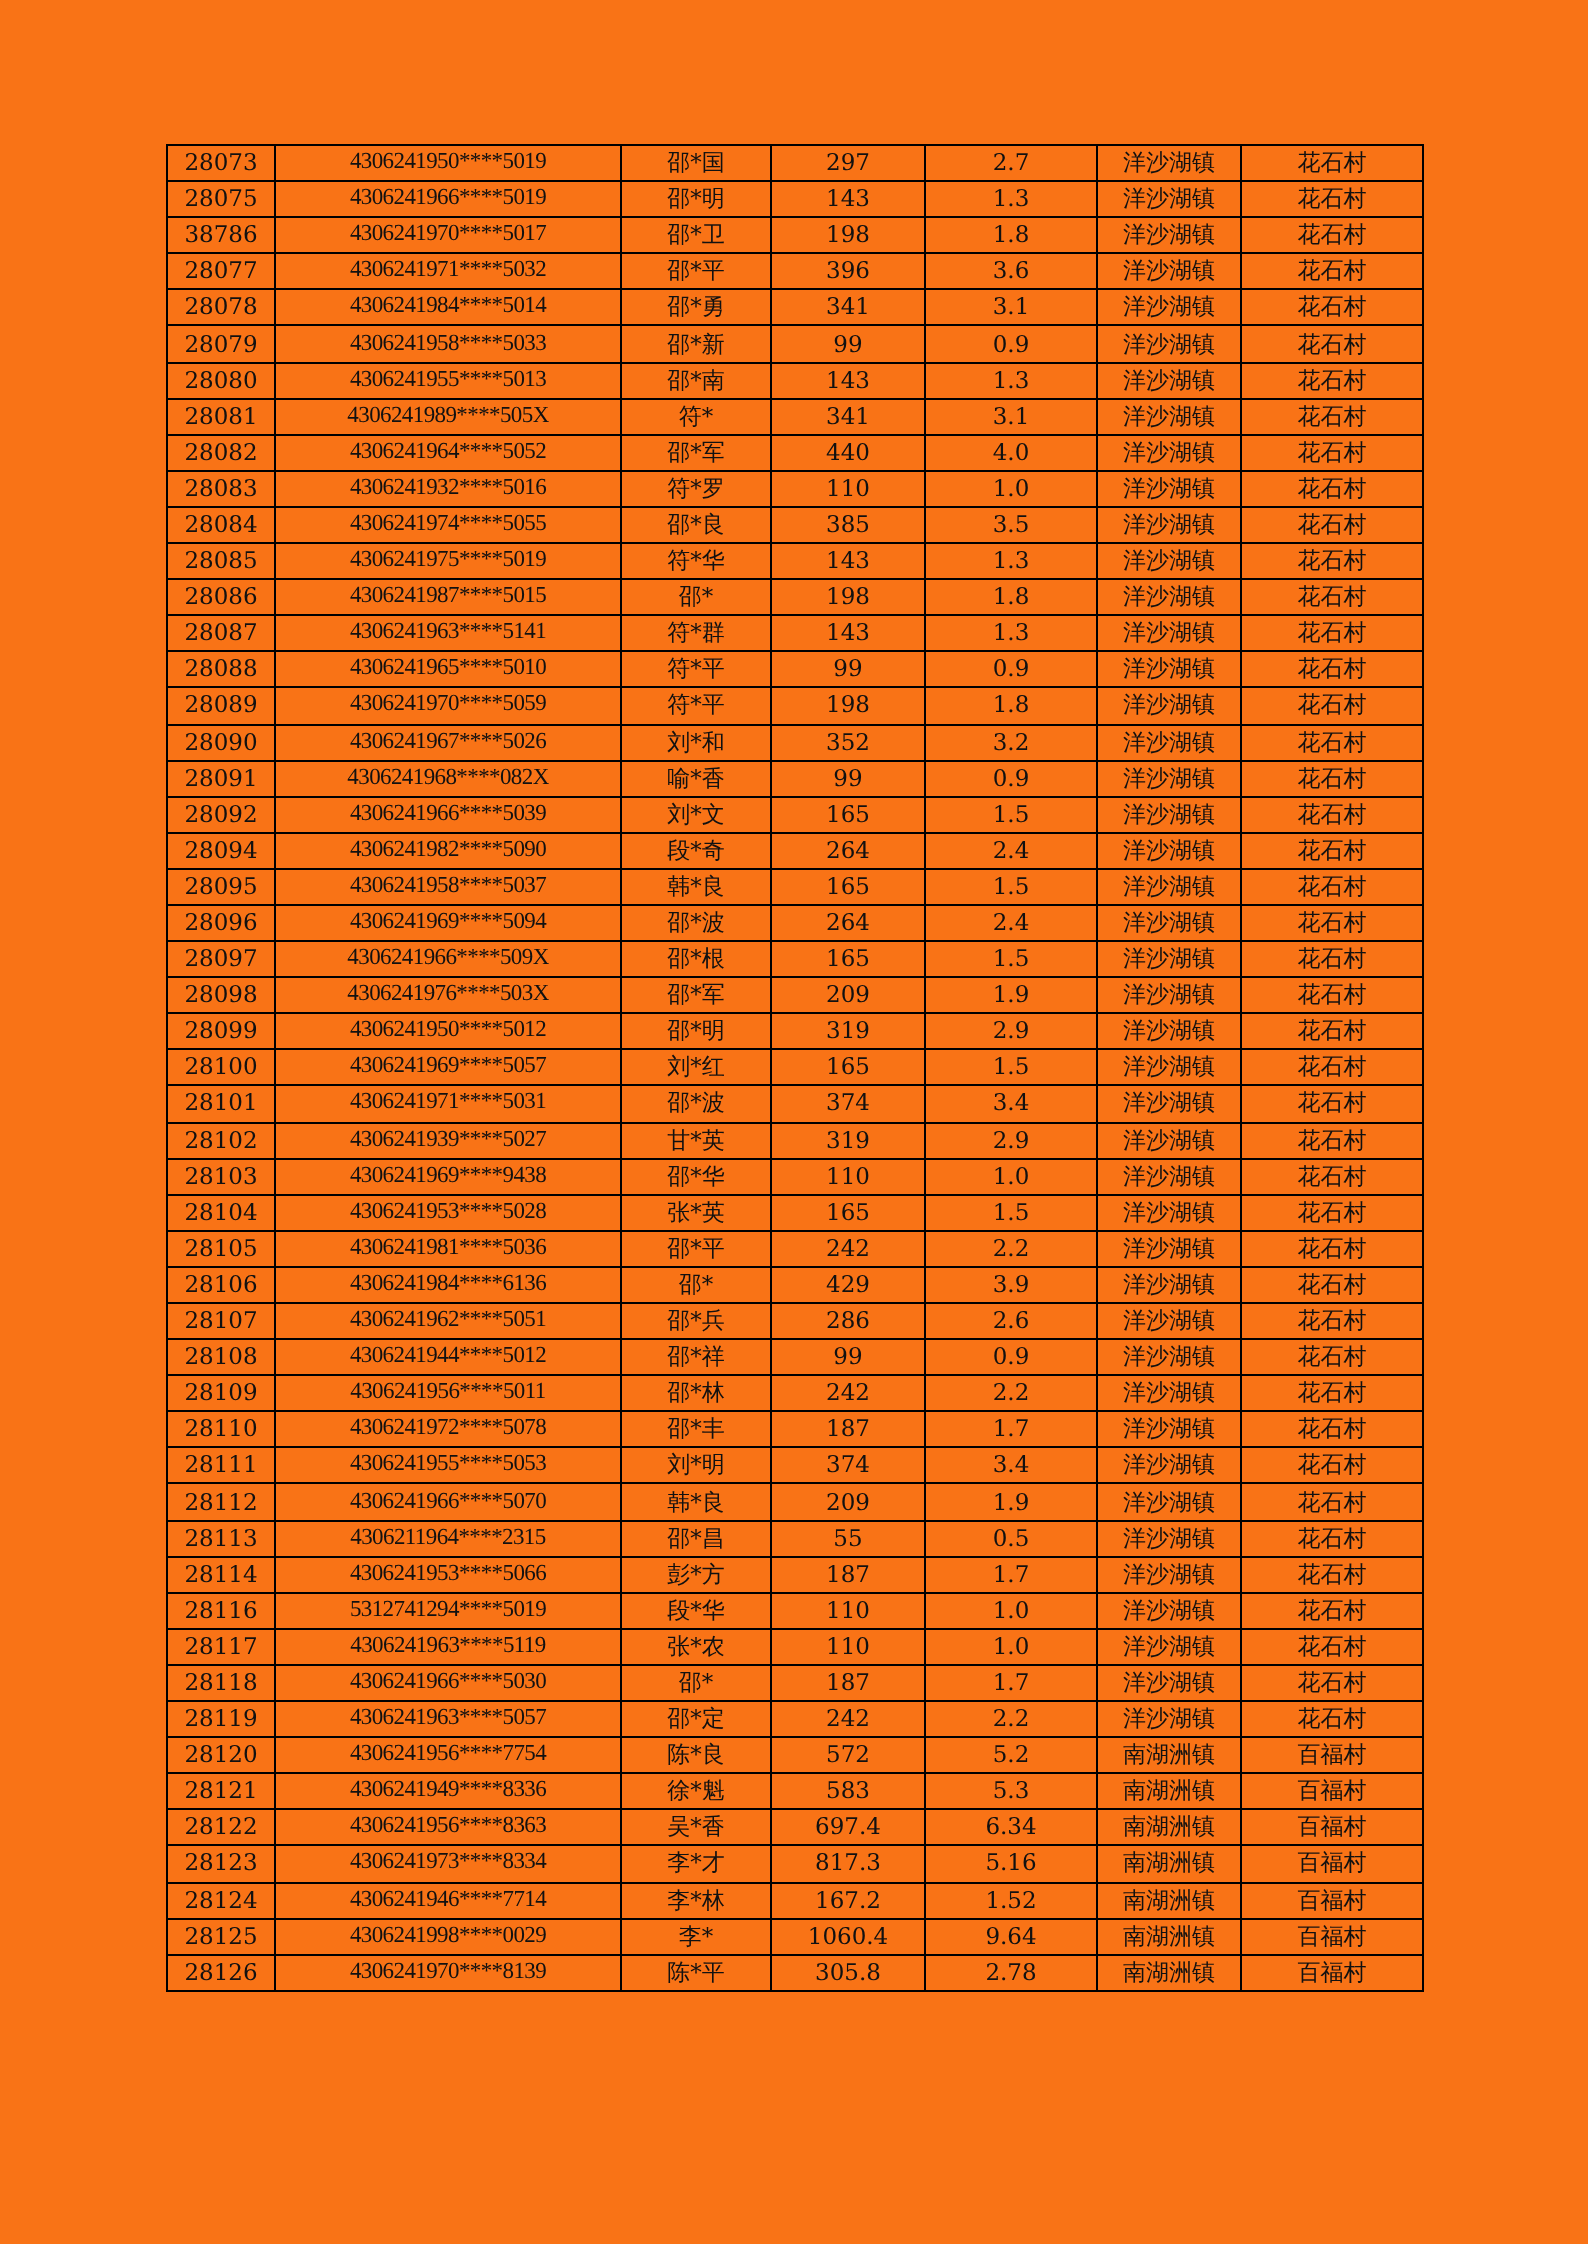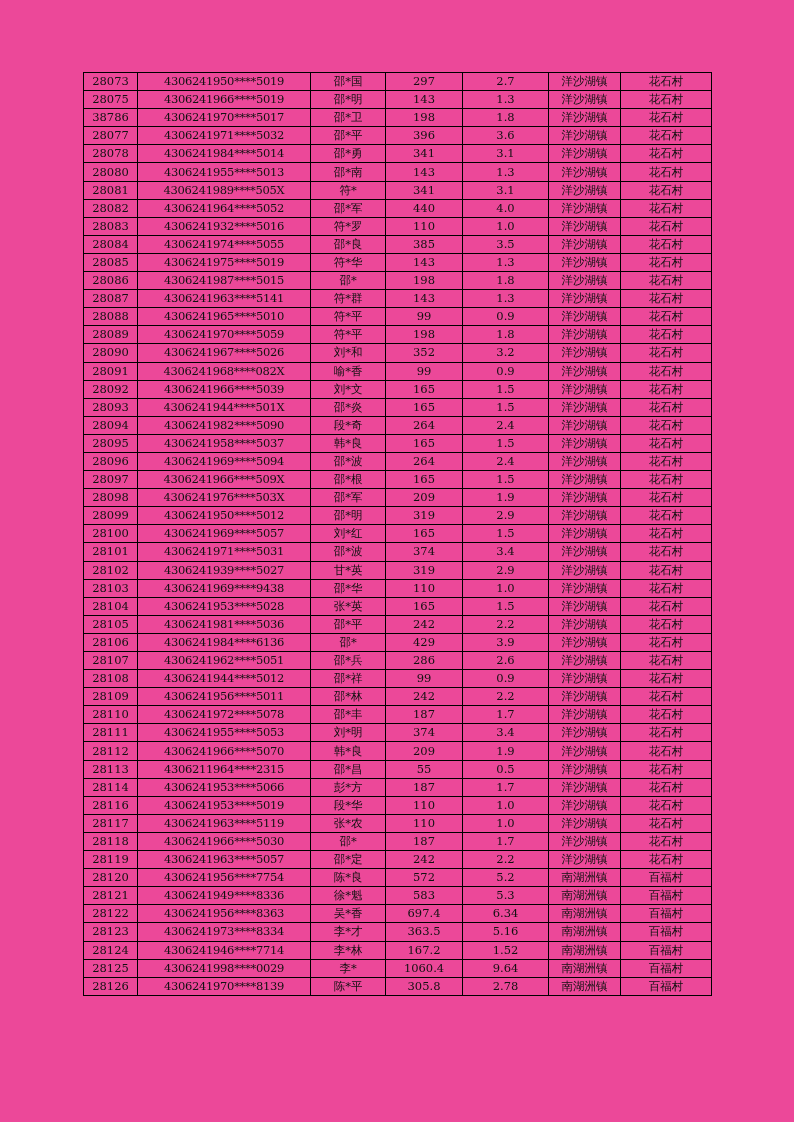--- a/index.html
+++ b/index.html
@@ -1,30 +1,30 @@
 <!DOCTYPE html>
 <html><head>
 <meta charset="utf-8">
 <style>
   html, body { margin: 0; padding: 0; background: #ffffff; }
   body { width: 794px; height: 1122px; position: relative; overflow: hidden;
          font-family: "DejaVu Serif", "Liberation Serif", serif; color: #111; }
-  .page { position: absolute; left: 0; top: 0; width: 794px; height: 1122px; background: #ec4899; }
+  .page { position: absolute; left: 0; top: 0; width: 794px; height: 1122px; background: #f97316; }
   table.grid { position: absolute; left: 83px; top: 72px; border-collapse: collapse;
                table-layout: fixed; width: 628px; border: 1.5px solid #000; }
   table.grid td { border: 1px solid #000; height: 17.1px; padding: 0; text-align: center;
                   font-size: 11.5px; line-height: 17px; white-space: nowrap; overflow: hidden; }
   col.c0 { width: 54px; }
   col.c1 { width: 173px; }
   col.c2 { width: 75px; }
   col.c3 { width: 77px; }
   col.c4 { width: 86px; }
   col.c5 { width: 72px; }
   col.c6 { width: 91px; }
-  td.idc { letter-spacing: -0.3px; }
+  td.idc { letter-spacing: -0.3px; font-family: Liberation Serif, serif; }
 </style>
 </head>
 <body>
 
 <div class="page">
   <table class="grid">
     <colgroup>
       <col class="c0">
         <col class="c1">
         <col class="c2">
@@ -73,20 +73,29 @@
         <tr>
           <td>28078</td>
           <td class="idc">4306241984****5014</td>
           <td>邵*勇</td>
           <td>341</td>
           <td>3.1</td>
           <td>洋沙湖镇</td>
           <td>花石村</td>
         </tr>
         <tr>
+          <td>28079</td>
+          <td class="idc">4306241958****5033</td>
+          <td>邵*新</td>
+          <td>99</td>
+          <td>0.9</td>
+          <td>洋沙湖镇</td>
+          <td>花石村</td>
+        </tr>
+        <tr>
           <td>28080</td>
           <td class="idc">4306241955****5013</td>
           <td>邵*南</td>
           <td>143</td>
           <td>1.3</td>
           <td>洋沙湖镇</td>
           <td>花石村</td>
         </tr>
         <tr>
           <td>28081</td>
@@ -190,29 +199,20 @@
         <tr>
           <td>28092</td>
           <td class="idc">4306241966****5039</td>
           <td>刘*文</td>
           <td>165</td>
           <td>1.5</td>
           <td>洋沙湖镇</td>
           <td>花石村</td>
         </tr>
         <tr>
-          <td>28093</td>
-          <td class="idc">4306241944****501X</td>
-          <td>邵*炎</td>
-          <td>165</td>
-          <td>1.5</td>
-          <td>洋沙湖镇</td>
-          <td>花石村</td>
-        </tr>
-        <tr>
           <td>28094</td>
           <td class="idc">4306241982****5090</td>
           <td>段*奇</td>
           <td>264</td>
           <td>2.4</td>
           <td>洋沙湖镇</td>
           <td>花石村</td>
         </tr>
         <tr>
           <td>28095</td>
@@ -389,21 +389,21 @@
           <td>28114</td>
           <td class="idc">4306241953****5066</td>
           <td>彭*方</td>
           <td>187</td>
           <td>1.7</td>
           <td>洋沙湖镇</td>
           <td>花石村</td>
         </tr>
         <tr>
           <td>28116</td>
-          <td class="idc">4306241953****5019</td>
+          <td class="idc">5312741294****5019</td>
           <td>段*华</td>
           <td>110</td>
           <td>1.0</td>
           <td>洋沙湖镇</td>
           <td>花石村</td>
         </tr>
         <tr>
           <td>28117</td>
           <td class="idc">4306241963****5119</td>
           <td>张*农</td>
@@ -454,21 +454,21 @@
           <td>吴*香</td>
           <td>697.4</td>
           <td>6.34</td>
           <td>南湖洲镇</td>
           <td>百福村</td>
         </tr>
         <tr>
           <td>28123</td>
           <td class="idc">4306241973****8334</td>
           <td>李*才</td>
-          <td>363.5</td>
+          <td>817.3</td>
           <td>5.16</td>
           <td>南湖洲镇</td>
           <td>百福村</td>
         </tr>
         <tr>
           <td>28124</td>
           <td class="idc">4306241946****7714</td>
           <td>李*林</td>
           <td>167.2</td>
           <td>1.52</td>

